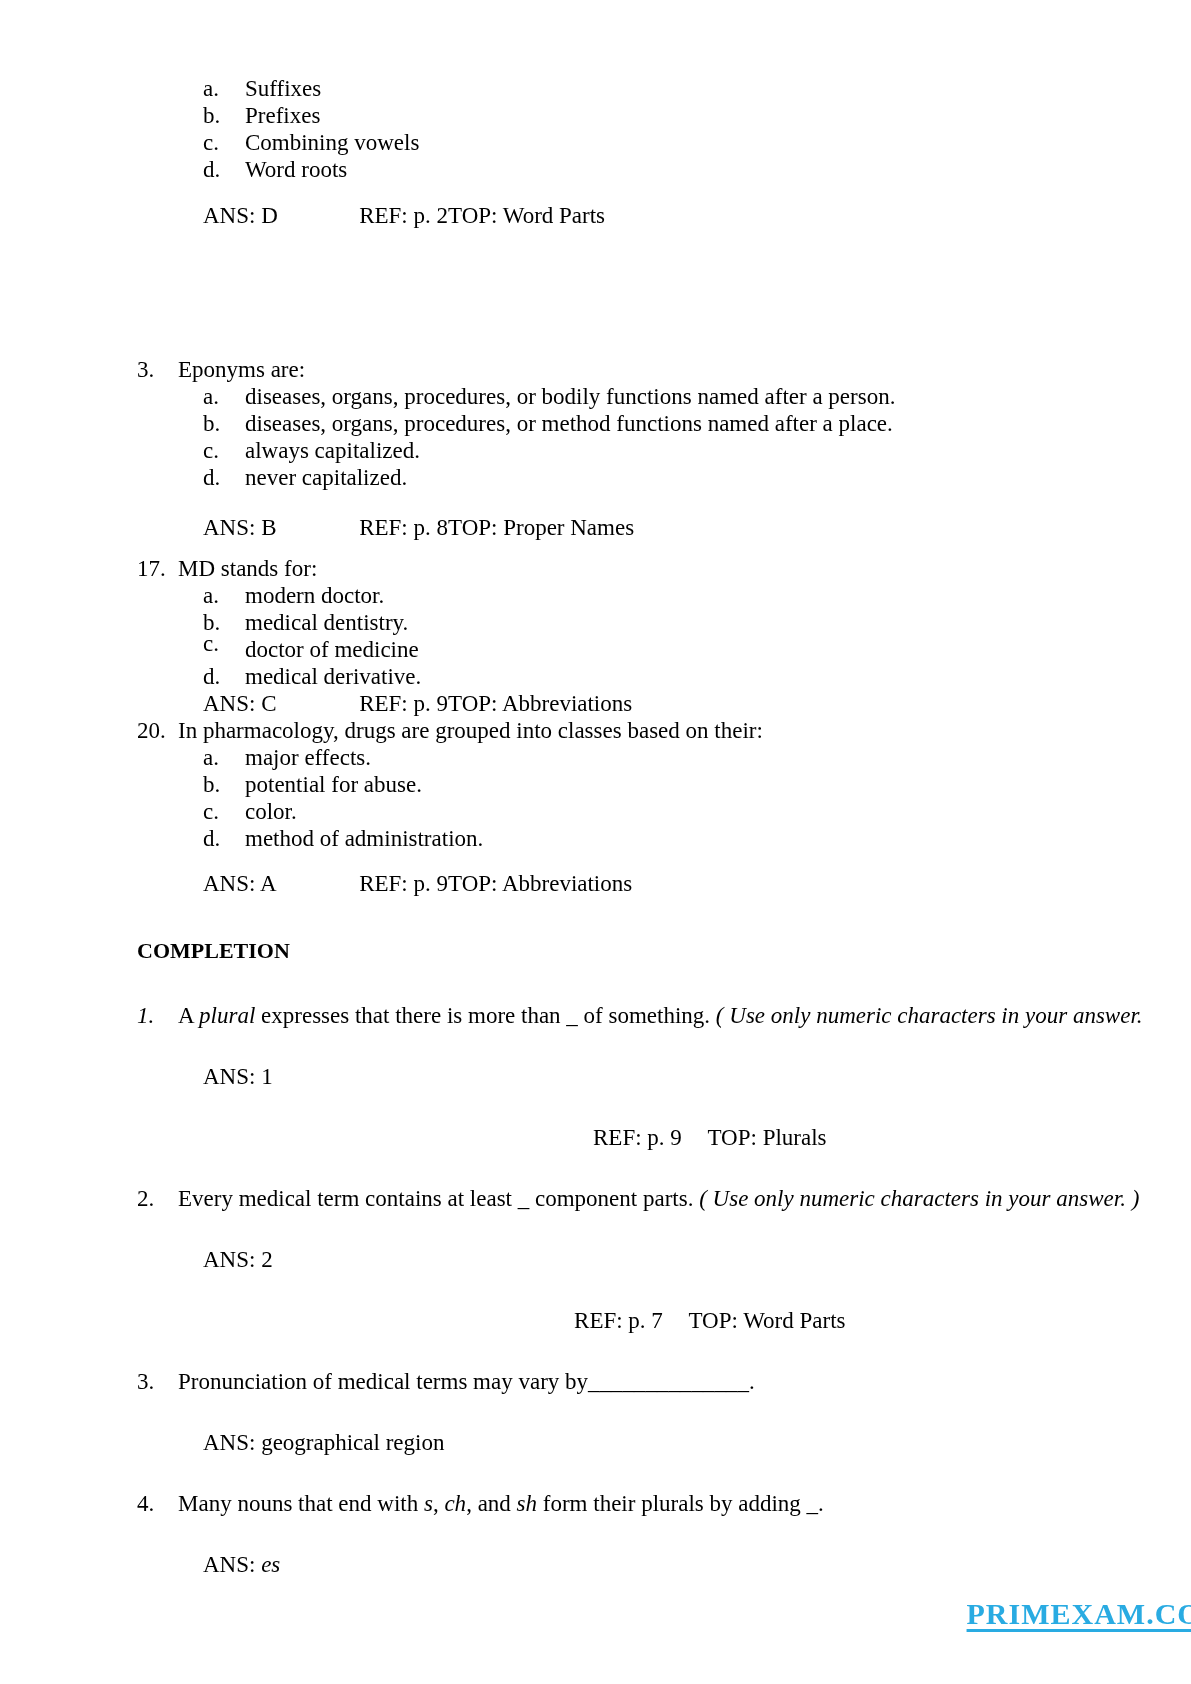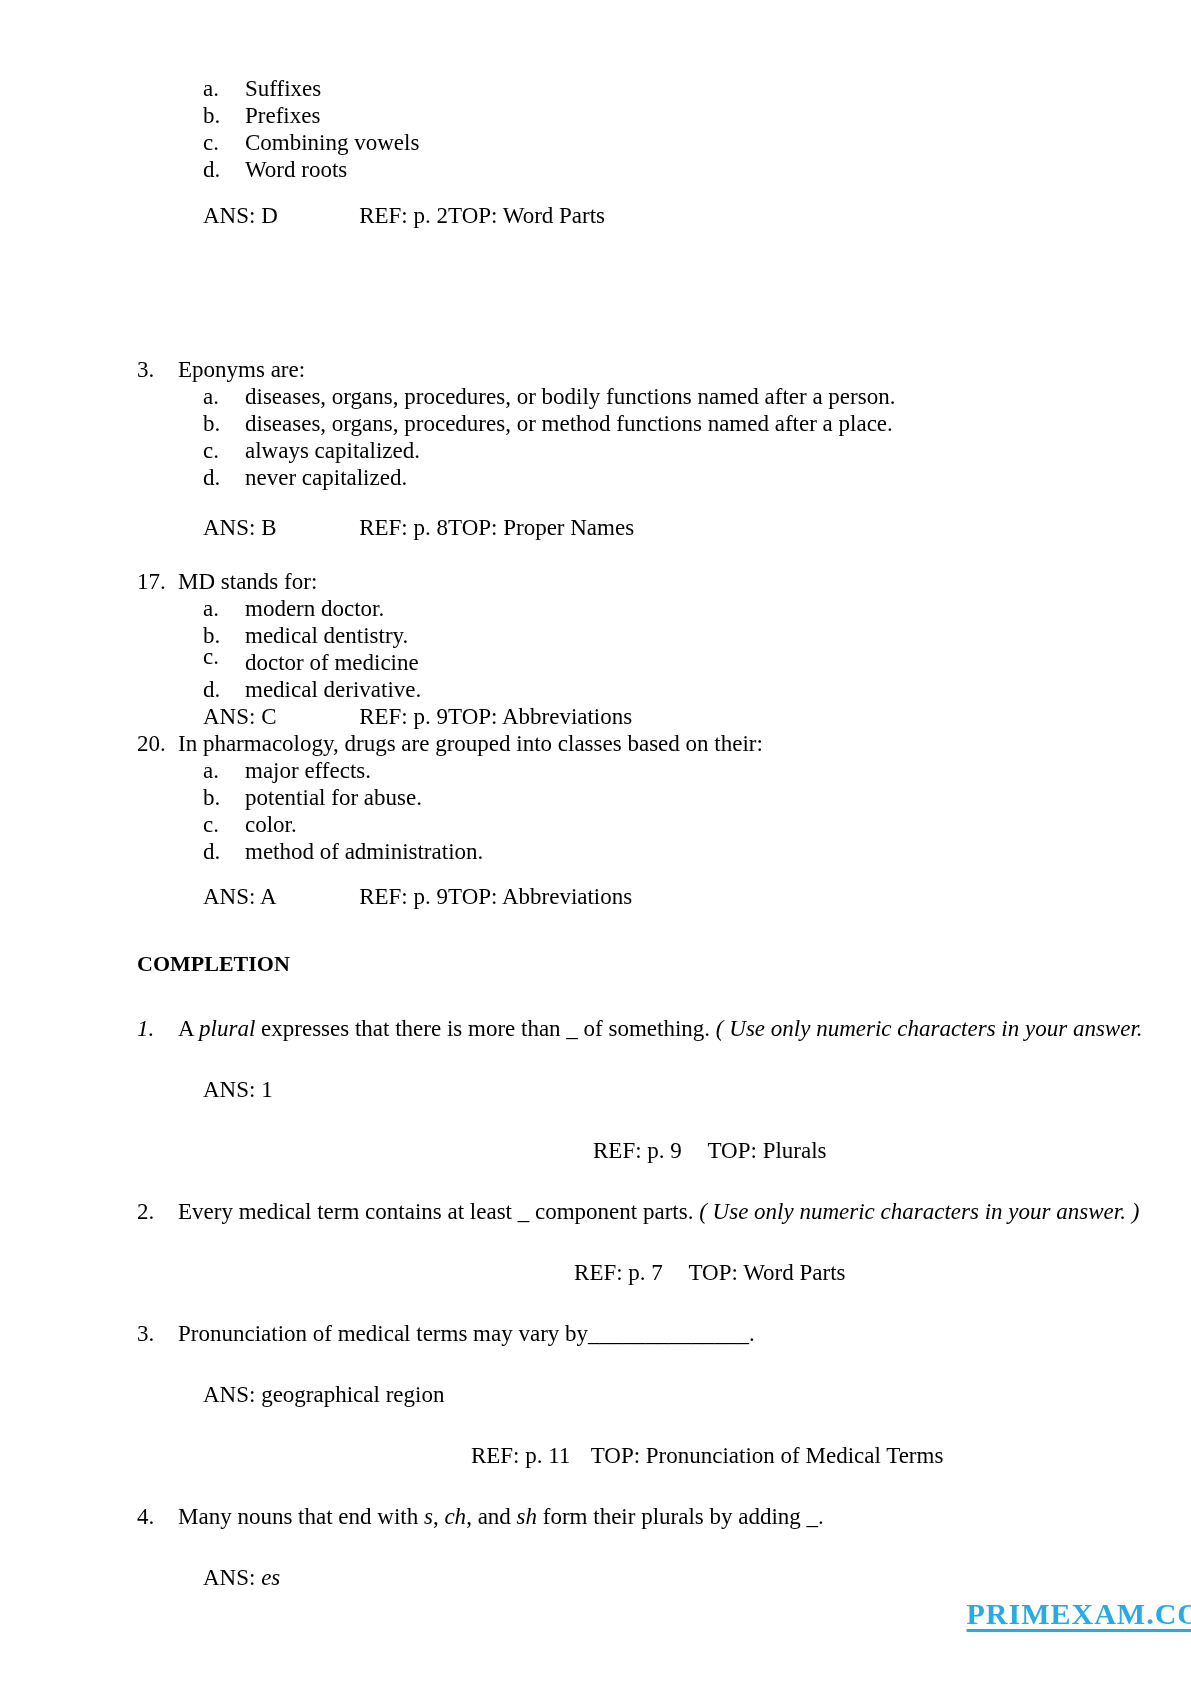--- a/index.html
+++ b/index.html
@@ -31,21 +31,21 @@
   .it { font-style:italic; }
   .completion-heading {
     margin:40px 0 0 137px;
     font-weight:bold;
     font-size:22px;
     line-height:27px;
   }
   .mt-ansD { margin-top:19px; }
   .mt-q16  { margin-top:127px; }
   .mt-ansB { margin-top:23px; }
-  .mt-q17  { margin-top:27px; }
+  .mt-q17  { margin-top:14px; }
   .mt-ansC { }
   .mt-ansA { margin-top:18px; }
   .mt-c    { margin-top:34px; }
   .footer {
     position:absolute;
     top:1600px; left:0; width:100%;
     text-align:right;
     padding-left:40px;
   }
   .footer a {
@@ -177,35 +177,35 @@
       <div class="ref-row mt-c">
         <span class="ref">REF: p. 9</span><span class="top">TOP: Plurals</span>
       </div>
     </section>
 
     <section>
       <div class="q-row nowrap mt-c">
         <span class="q-num">2.</span>
         <span class="q-text nowrap"><span>Every medical term contains at least _ component parts. </span><span class="it">( Use only numeric characters in your answer. )</span></span>
       </div>
+      <div class="ans-row comp mt-c">
+        <span class="ans">ANS: 2</span>
+      </div>
       <div class="ref-row mt-c">
         <span class="ref">REF: p. 7</span><span class="top">TOP: Word Parts</span>
       </div>
     </section>
 
     <section>
       <div class="q-row mt-c">
         <span class="q-num">3.</span>
         <span class="q-text"><span>Pronunciation of medical terms may vary by______________.</span></span>
       </div>
       <div class="ans-row comp mt-c">
         <span class="ans">ANS: geographical region</span>
-      </div>
-      <div class="ref-row mt-c">
-        <span class="ref">REF: p. 11</span><span class="top">TOP: Pronunciation of Medical Terms</span>
       </div>
     </section>
 
     <section>
       <div class="q-row mt-c">
         <span class="q-num">4.</span>
         <span class="q-text"><span>Many nouns that end with </span><span class="it">s</span><span>, </span><span class="it">ch</span><span>, and </span><span class="it">sh</span><span> form their plurals by adding _.</span></span>
       </div>
       <div class="ans-row comp mt-c">
         <span class="ans"><span>ANS: </span><span class="it">es</span></span>

